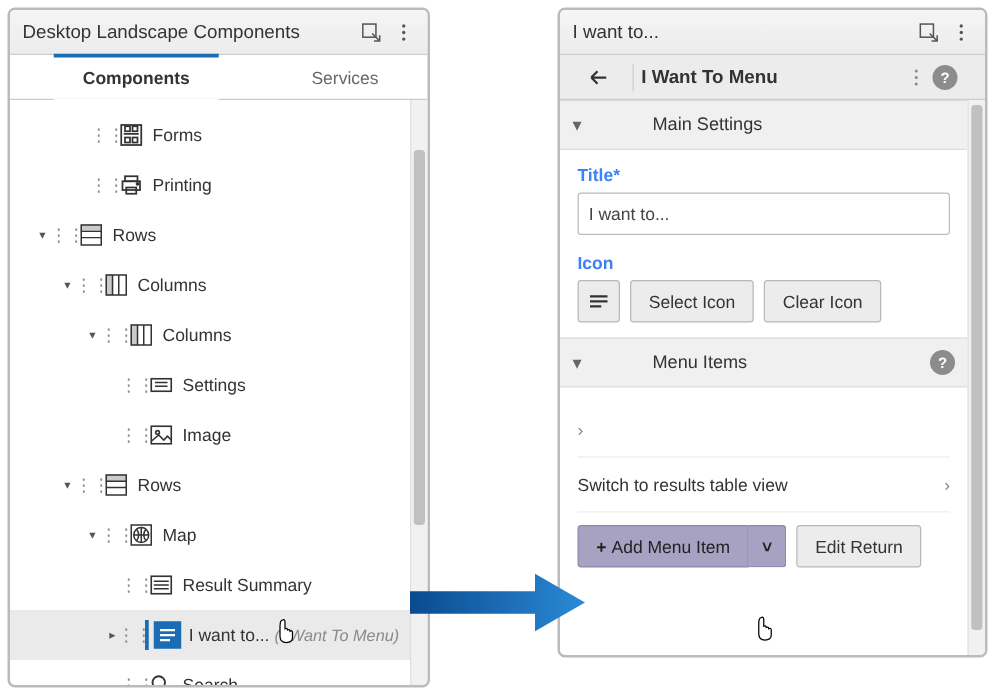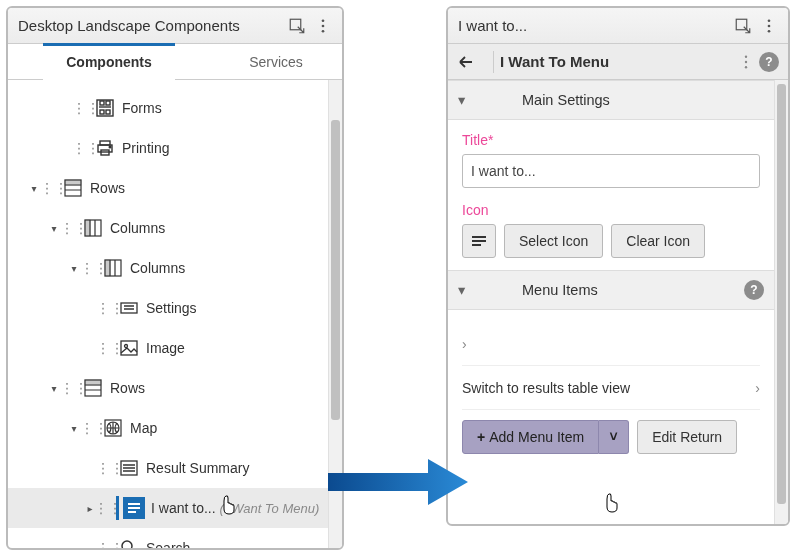--- a/index.html
+++ b/index.html
@@ -48,21 +48,21 @@
   .tab.active::after {
     content: ''; position: absolute; bottom: -1px; left: 0; right: 0;
     height: 1px; background: #fff;
   }
 
   .subheader {
     height: 36px;
     background: #ececec;
     border-bottom: 1px solid #ccc;
     display: flex; align-items: center;
-    padding: 0 9px;
+    padding: 0 22px;
     font-size: 15px; color: #333;
   }
   .subheader .back { width: 30px; text-align: center; cursor: pointer; }
   .subheader .divider { width: 1px; height: 22px; background: #ccc; margin: 0 6px; }
   .subheader .title { flex: 1; font-weight: 600; }
   .circle-help { width: 20px; height: 20px; border-radius: 50%; background: #8c8c8c; color: #fff; font-size: 12px; display: inline-flex; align-items: center; justify-content: center; cursor: pointer; font-weight: bold; }
 
   .body { flex: 1; display: flex; overflow: hidden; }
   .content { flex: 1; overflow-y: auto; }
   .scrollbar {
@@ -91,21 +91,21 @@
 
   
   .section-header {
     display: flex; align-items: center; height: 40px;
     padding: 0 10px; background: #f0f0f0; border-top: 1px solid #ddd; border-bottom: 1px solid #ddd;
     font-size: 14.5px; color: #333;
   }
   .section-header .chev { width: 20px; color: #666; }
   .section-header .title { flex: 1; margin-left: 44px; }
   .section-body { padding: 12px 14px; font-size: 14px; color: #333; }
-  .form-label { margin-bottom: 6px; display: block; color: #ec4899; }
+  .form-label { margin-bottom: 6px; display: block; color: #3b82f6; font-weight: bold; }
   .text-input {
     width: 100%; height: 34px; border: 1px solid #bbb; border-radius: 3px;
     padding: 0 8px; font-size: 14px; color: #444;
   }
   .btn {
     height: 34px; padding: 0 14px; border: 1px solid #b8b8b8; background: #ececec;
     border-radius: 3px; font-size: 14px; color: #333; cursor: pointer;
     display: inline-flex; align-items: center; justify-content: center;
   }
   .btn.primary { background: #a7a1c2; border-color: #8d87ad; color: #222; font-weight: 500; }

